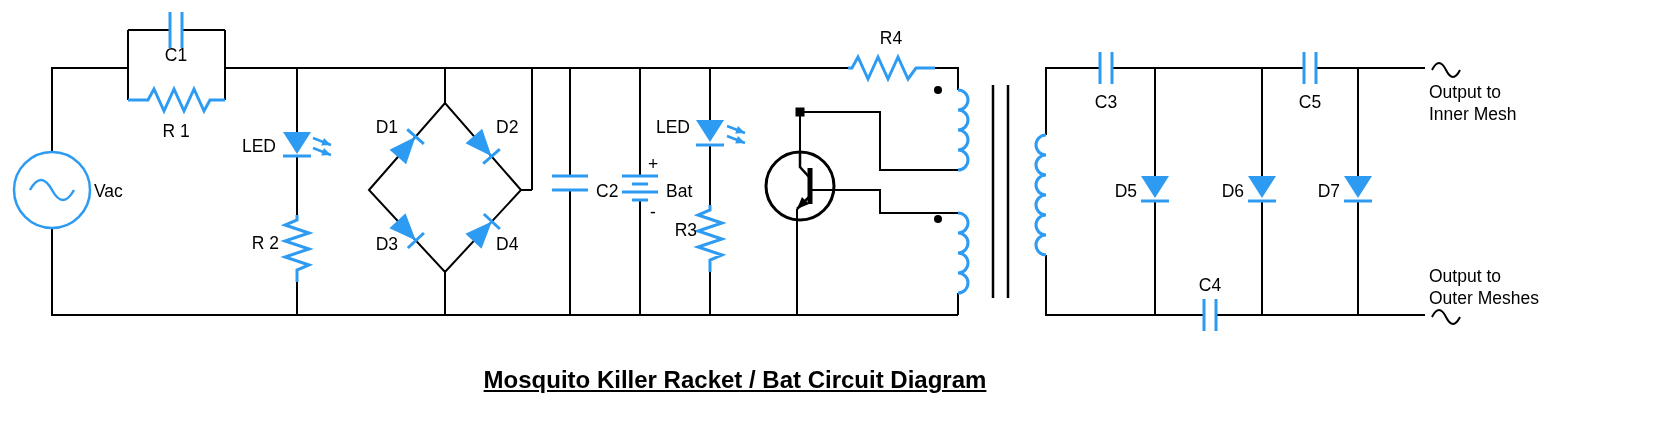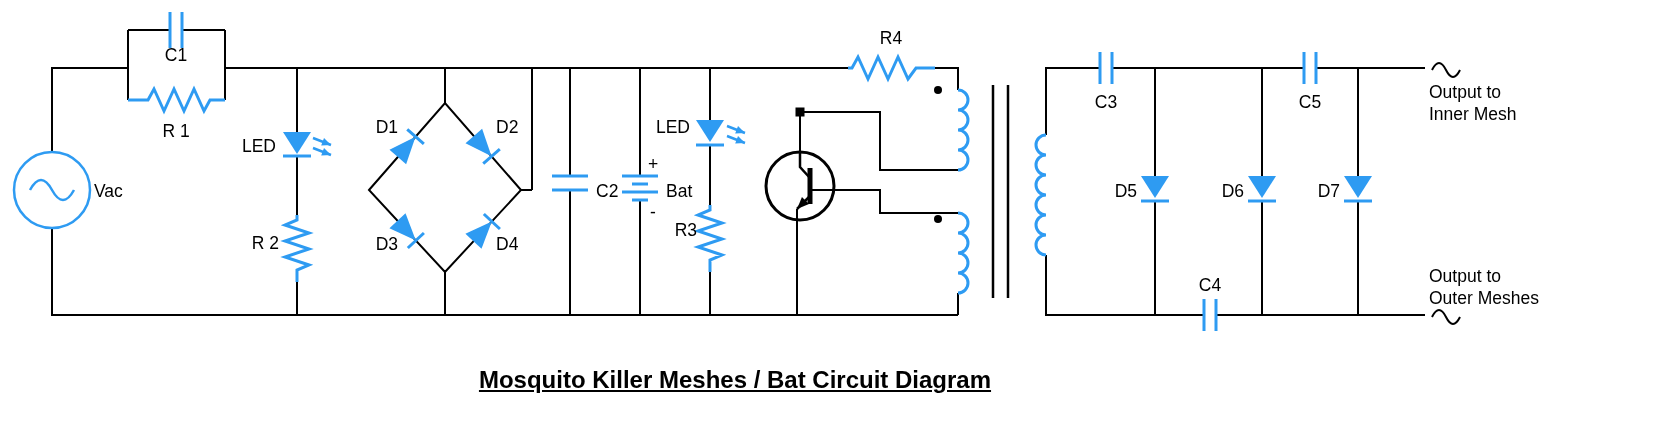--- a/index.html
+++ b/index.html
@@ -176,14 +176,14 @@
     <text x="1137" y="197" class="lbl" text-anchor="end">D5</text>
     <text x="1244" y="197" class="lbl" text-anchor="end">D6</text>
     <text x="1340" y="197" class="lbl" text-anchor="end">D7</text>
     <text x="1429" y="98" class="lbl">Output to</text>
     <text x="1429" y="120" class="lbl">Inner Mesh</text>
     <text x="1429" y="282" class="lbl">Output to</text>
     <text x="1429" y="304" class="lbl">Outer Meshes</text>
   </g>
 </svg>
 
-<div class="title">Mosquito Killer Meshes / Bat Circuit Diagram</div>
+<div class="title">Mosquito Killer Racket / Bat Circuit Diagram</div>
 </div>
 
 </body></html>

